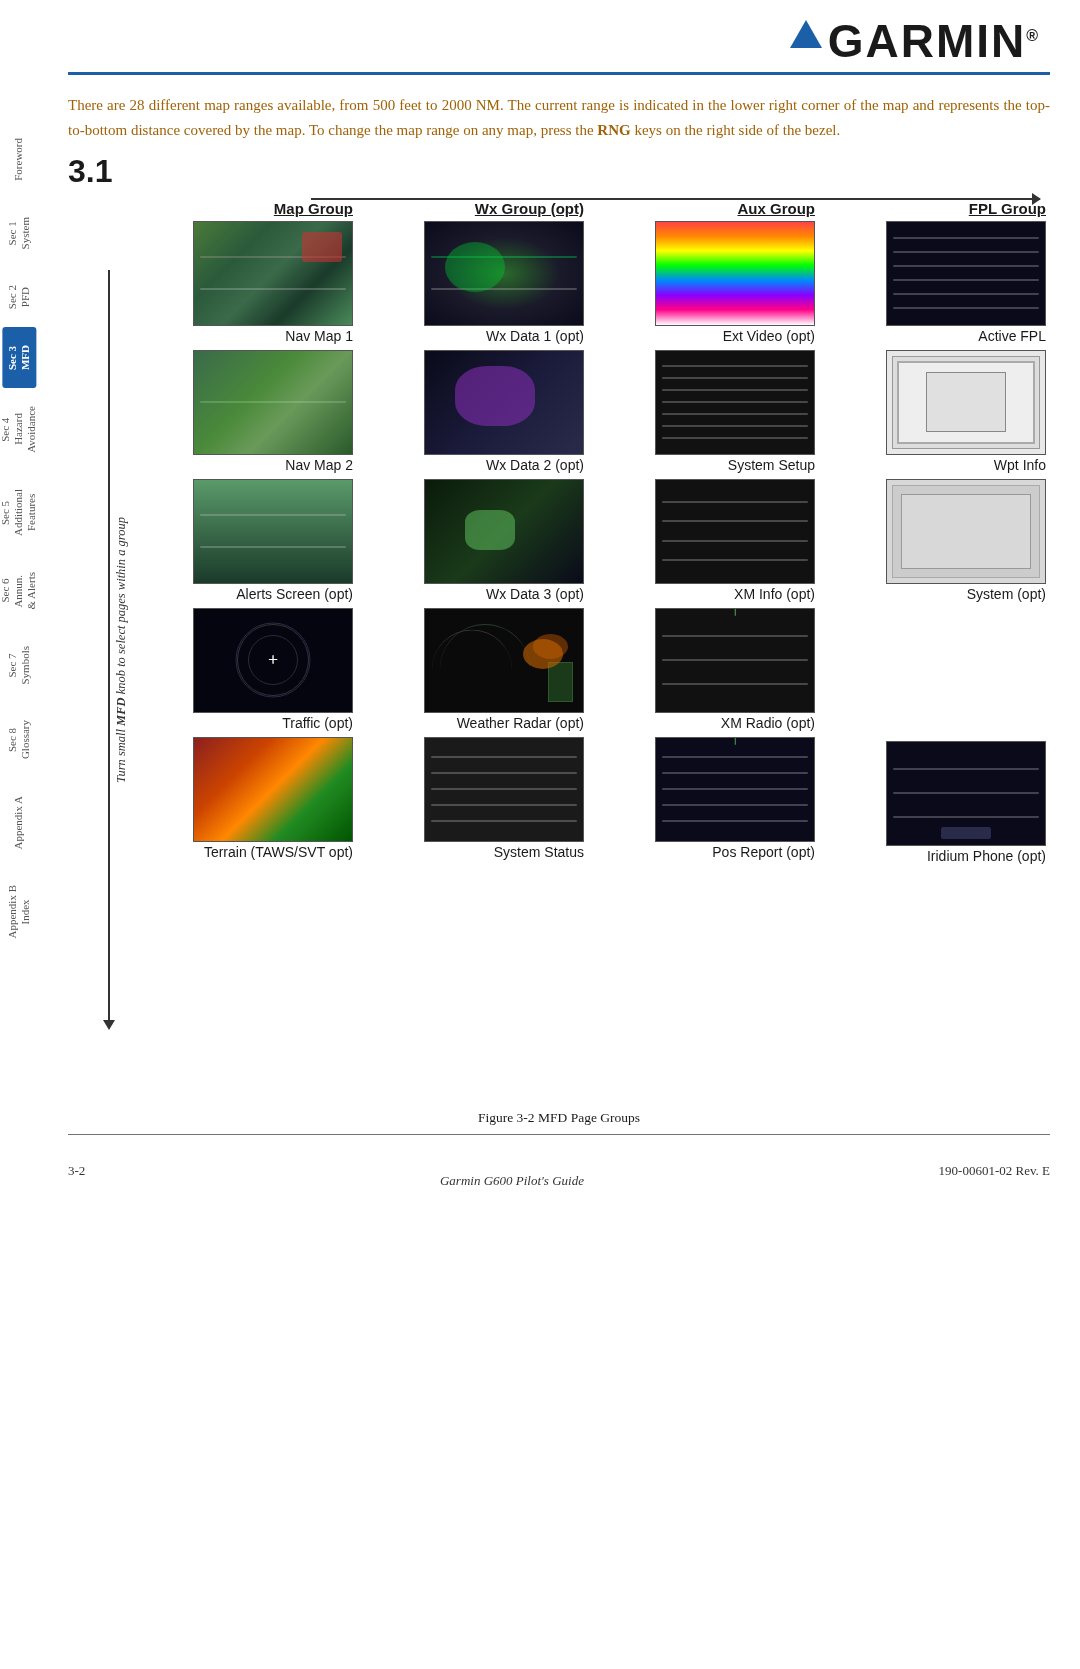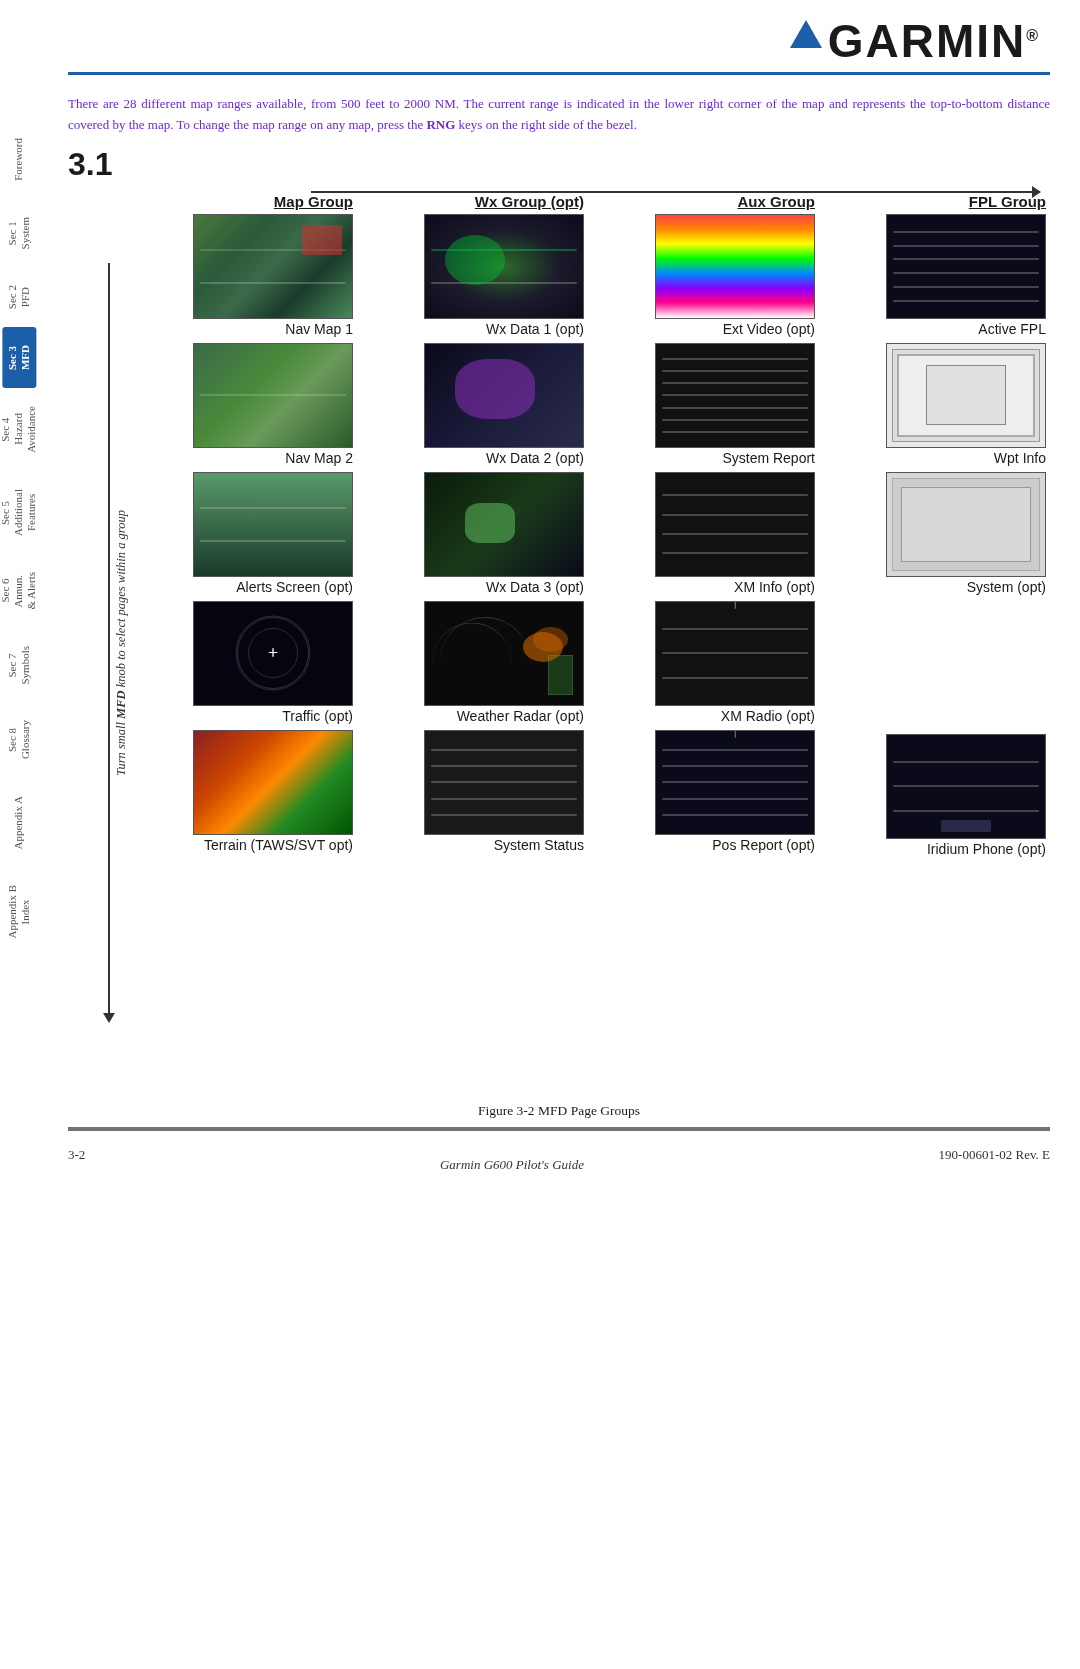--- a/index.html
+++ b/index.html
@@ -78,24 +78,24 @@
       letter-spacing: 2px;
       line-height: 1;
     }
     .garmin-reg {
       font-size: 16px;
       vertical-align: super;
     }
 
     
     .intro-text {
-      font-size: 13px;
+      font-size: 15px;
       line-height: 1.65;
       margin: 18px 0 10px 0;
-      color: #6d28d9;
+      color: #a16207;
       text-align: justify;
     }
     .intro-text strong {
       font-weight: bold;
     }
 
     
     .section-heading {
       display: flex;
       align-items: center;
@@ -380,22 +380,22 @@
       font-size: 13.5px;
       color: #1a1a1a;
       margin: 10px 0 8px 0;
     }
 
     
     .footer {
       display: flex;
       justify-content: space-between;
       align-items: center;
-      border-top: 4px solid #737373;
-      padding: 6px 0;
+      border-top: 1px solid #737373;
+      padding: 18px 0;
       margin-top: 4px;
     }
     .footer-left {
       font-size: 13px;
       color: #333;
     }
     .footer-center {
       font-size: 13px;
       color: #333;
       font-style: italic;
@@ -557,21 +557,21 @@
         <div class="screen-lines">
           <div class="screen-line"></div>
           <div class="screen-line"></div>
           <div class="screen-line"></div>
           <div class="screen-line"></div>
           <div class="screen-line"></div>
           <div class="screen-line"></div>
           <div class="screen-line"></div>
         </div>
       </div>
-      <div class="screenshot-label">System Report</div>
+      <div class="screenshot-label">System Setup</div>
 
       <div class="screenshot-box screen-xm-info">
         <div class="screen-lines">
           <div class="screen-line"></div>
           <div class="screen-line"></div>
           <div class="screen-line"></div>
           <div class="screen-line"></div>
         </div>
       </div>
       <div class="screenshot-label">XM Info (opt)</div>

